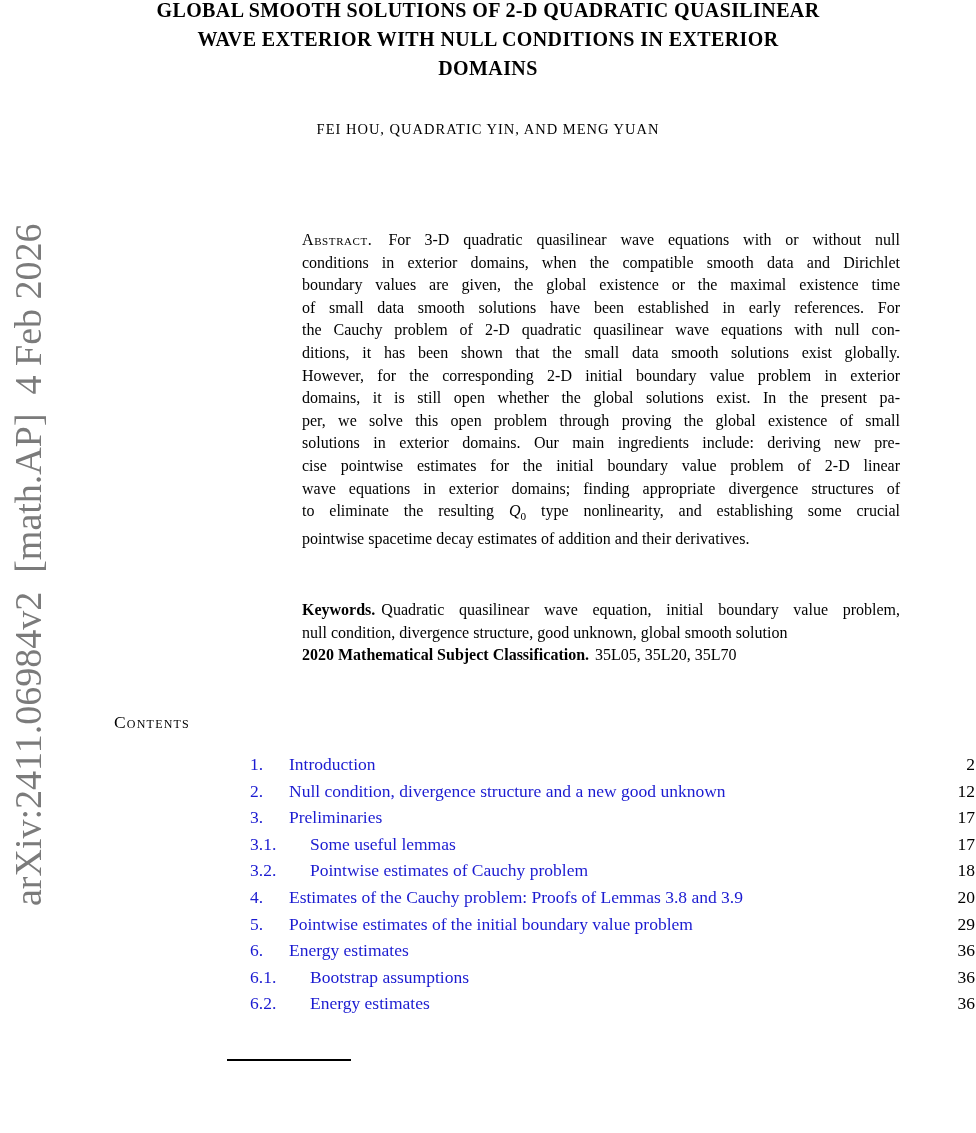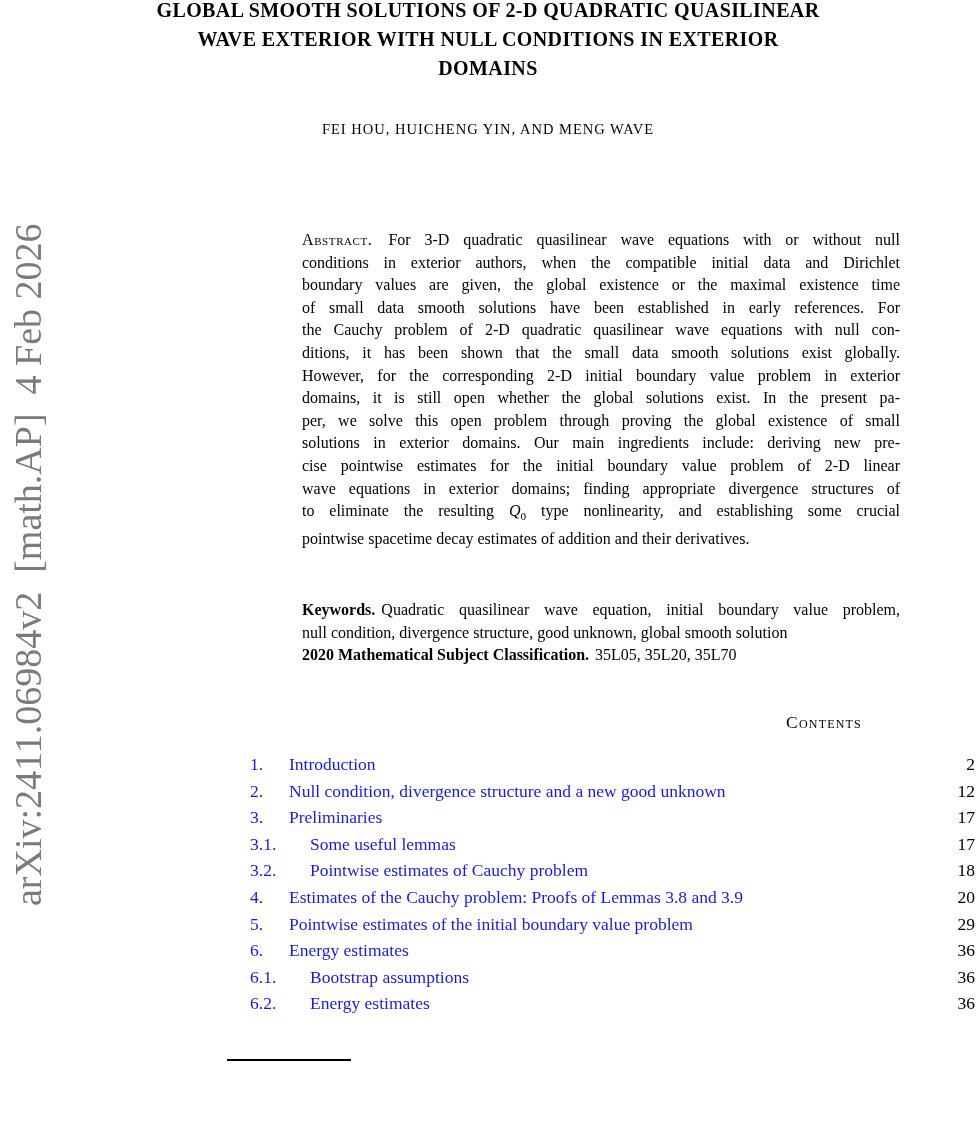--- a/index.html
+++ b/index.html
@@ -77,21 +77,21 @@
   }
   .kw-line.kw-justify { text-align: justify; text-align-last: justify; }
   .lead { font-weight: bold; margin-right: 6px; }
 
   
   .contents-heading {
     position: absolute;
     top: 712px;
     left: 114px;
     width: 748px;
-    text-align: right;
+    text-align: left;
     font-variant: small-caps;
     font-size: 17.5px;
     letter-spacing: 1.2px;
   }
   .toc {
     position: absolute;
     top: 751px;
     left: 250px;
     width: 725px;
     font-size: 17.5px;
@@ -128,25 +128,25 @@
 <div class="page">
 
   <div class="watermark">arXiv:2411.06984v2  [math.AP]  4 Feb 2026</div>
 
   <div class="title">
     <div>GLOBAL SMOOTH SOLUTIONS OF 2-D QUADRATIC QUASILINEAR</div>
     <div>WAVE EXTERIOR WITH NULL CONDITIONS IN EXTERIOR</div>
     <div>DOMAINS</div>
   </div>
 
-  <div class="authors">FEI HOU, HUICHENG YIN, AND MENG WAVE</div>
+  <div class="authors">FEI HOU, QUADRATIC YIN, AND MENG YUAN</div>
 
   <div class="abstract" id="abstract">
       <div class="abs-line"><span class="abs-heading">Abstract.</span>For 3-D quadratic quasilinear wave equations with or without null</div>
-      <div class="abs-line">conditions in exterior authors, when the compatible initial data and Dirichlet</div>
+      <div class="abs-line">conditions in exterior domains, when the compatible smooth data and Dirichlet</div>
       <div class="abs-line">boundary values are given, the global existence or the maximal existence time</div>
       <div class="abs-line">of small data smooth solutions have been established in early references.  For</div>
       <div class="abs-line">the Cauchy problem of 2-D quadratic quasilinear wave equations with null con-</div>
       <div class="abs-line">ditions, it has been shown that the small data smooth solutions exist globally.</div>
       <div class="abs-line">However, for the corresponding 2-D initial boundary value problem in exterior</div>
       <div class="abs-line">domains, it is still open whether the global solutions exist.  In the present pa-</div>
       <div class="abs-line">per, we solve this open problem through proving the global existence of small</div>
       <div class="abs-line">solutions in exterior domains.  Our main ingredients include: deriving new pre-</div>
       <div class="abs-line">cise pointwise estimates for the initial boundary value problem of 2-D linear</div>
       <div class="abs-line">wave equations in exterior domains; finding appropriate divergence structures of</div>

